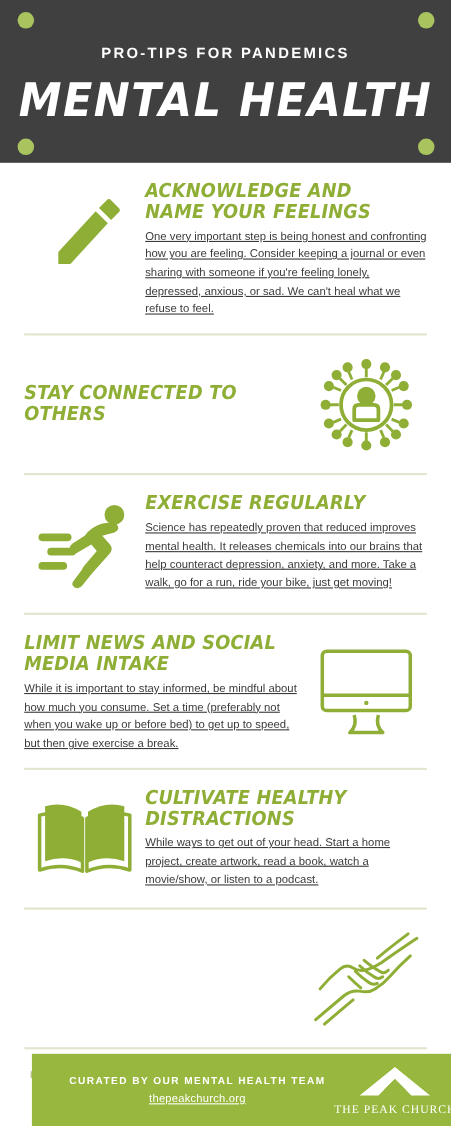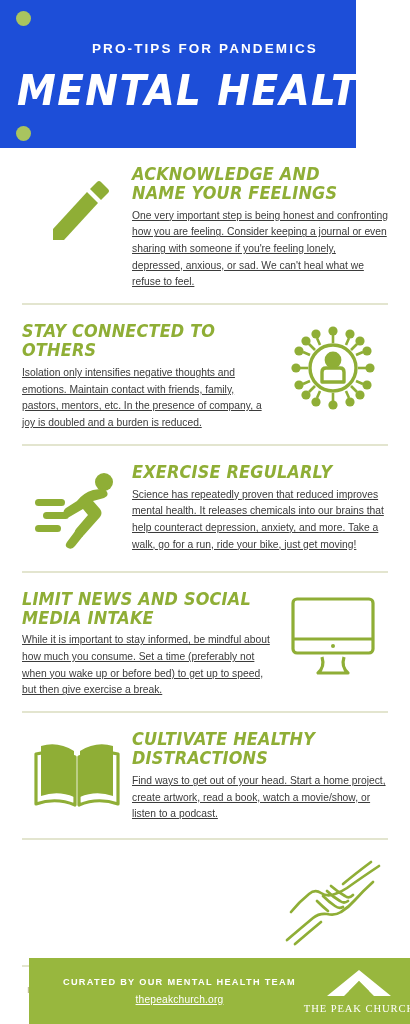--- a/index.html
+++ b/index.html
@@ -15,23 +15,23 @@
     position: relative;
     width: 410px;
     height: 1024px;
     overflow: hidden;
     background: #ffffff;
   }
 
   
   .header {
     position: relative;
-    width: 356px;
+    width: 410px;
     height: 148px;
-    background: #1d4ed8;
+    background: #404040;
     overflow: hidden;
   }
   .dot {
     position: absolute;
     width: 15px;
     height: 15px;
     border-radius: 50%;
     background: #a9c45f;
   }
   .dot.tl { left: 16px;  top: 11px; }
@@ -66,21 +66,21 @@
     transform: scaleX(0.93);
   }
 
   
   .section {
     position: relative;
     display: flex;
     align-items: flex-start;
     padding: 13px 22px 0 22px;
   }
-  .section.icon-right { flex-direction: row-reverse; }
+  .section.icon-right { flex-direction: row-reverse; align-items: center; }
 
   .sec-icon {
     flex: 0 0 110px;
     height: 100px;
     display: flex;
     align-items: center;
     justify-content: center;
   }
   .sec-icon svg { display: block; }
 
@@ -236,21 +236,20 @@
             <line x1="23" y1="59" x2="16" y2="62"></line>
               <circle cx="12" cy="63" r="4.6" stroke="none"></circle>
             <line x1="69" y1="59" x2="76" y2="62"></line>
               <circle cx="80" cy="63" r="4.6" stroke="none"></circle>
           </g>
         </g>
       </svg>
     </div>
     <div class="sec-body">
       <div class="sec-heading">STAY CONNECTED TO OTHERS</div>
-      <div class="sec-text">Isolation only intensifies negative thoughts and emotions. Maintain contact with friends, family, pastors, mentors, etc. In the presence of company, a joy is doubled and a burden is reduced.</div>
     </div>
   </div>
   <div class="divider"></div>
 
   <div class="section">
     <div class="sec-icon">
       <svg width="92" height="82" viewBox="0 0 92 82">
         <g fill="#8fae36">
           <circle cx="73" cy="14" r="9"></circle>
           <path d="M62 22 Q52 25 46 33 L35 40 Q31 43 33 47 Q36 51 40 48 L52 41 L57 47 L45 61 Q42 65 46 68 Q50 71 53 67 L69 49 Q72 45 69 41 L62 33 L73 30 Q78 28 76 24 Q74 20 69 21 Z"></path>
@@ -294,21 +293,21 @@
           <path d="M86 17 L86 67 Q66 60 47 68 L47 20 Q66 12 86 17 Z"></path>
         </g>
         <g fill="#8fae36">
           <path d="M9 9 L9 59 Q26 53 42 60 L42 14 Q26 4 9 9 Z"></path>
           <path d="M81 9 L81 59 Q64 53 48 60 L48 14 Q64 4 81 9 Z"></path>
         </g>
       </svg>
     </div>
     <div class="sec-body">
       <div class="sec-heading">CULTIVATE HEALTHY DISTRACTIONS</div>
-      <div class="sec-text">Find ways to get out of your head. Start a home project, create artwork, read a book, watch a movie/show, or listen to a podcast.</div>
+      <div class="sec-text">While ways to get out of your head. Start a home project, create artwork, read a book, watch a movie/show, or listen to a podcast.</div>
     </div>
   </div>
   <div class="divider"></div>
 
   <div class="section icon-right">
     <div class="sec-icon">
       <svg width="100" height="86" viewBox="0 0 100 86">
         <g fill="none" stroke="#8fae36" stroke-width="2.7" stroke-linecap="round" stroke-linejoin="round">
           <path d="M96 6 Q78 18 64 28 Q58 32 52 34 Q44 37 38 33 Q32 29 26 34 Q16 42 8 52"></path>
           <path d="M88 2 Q72 14 60 24"></path>

